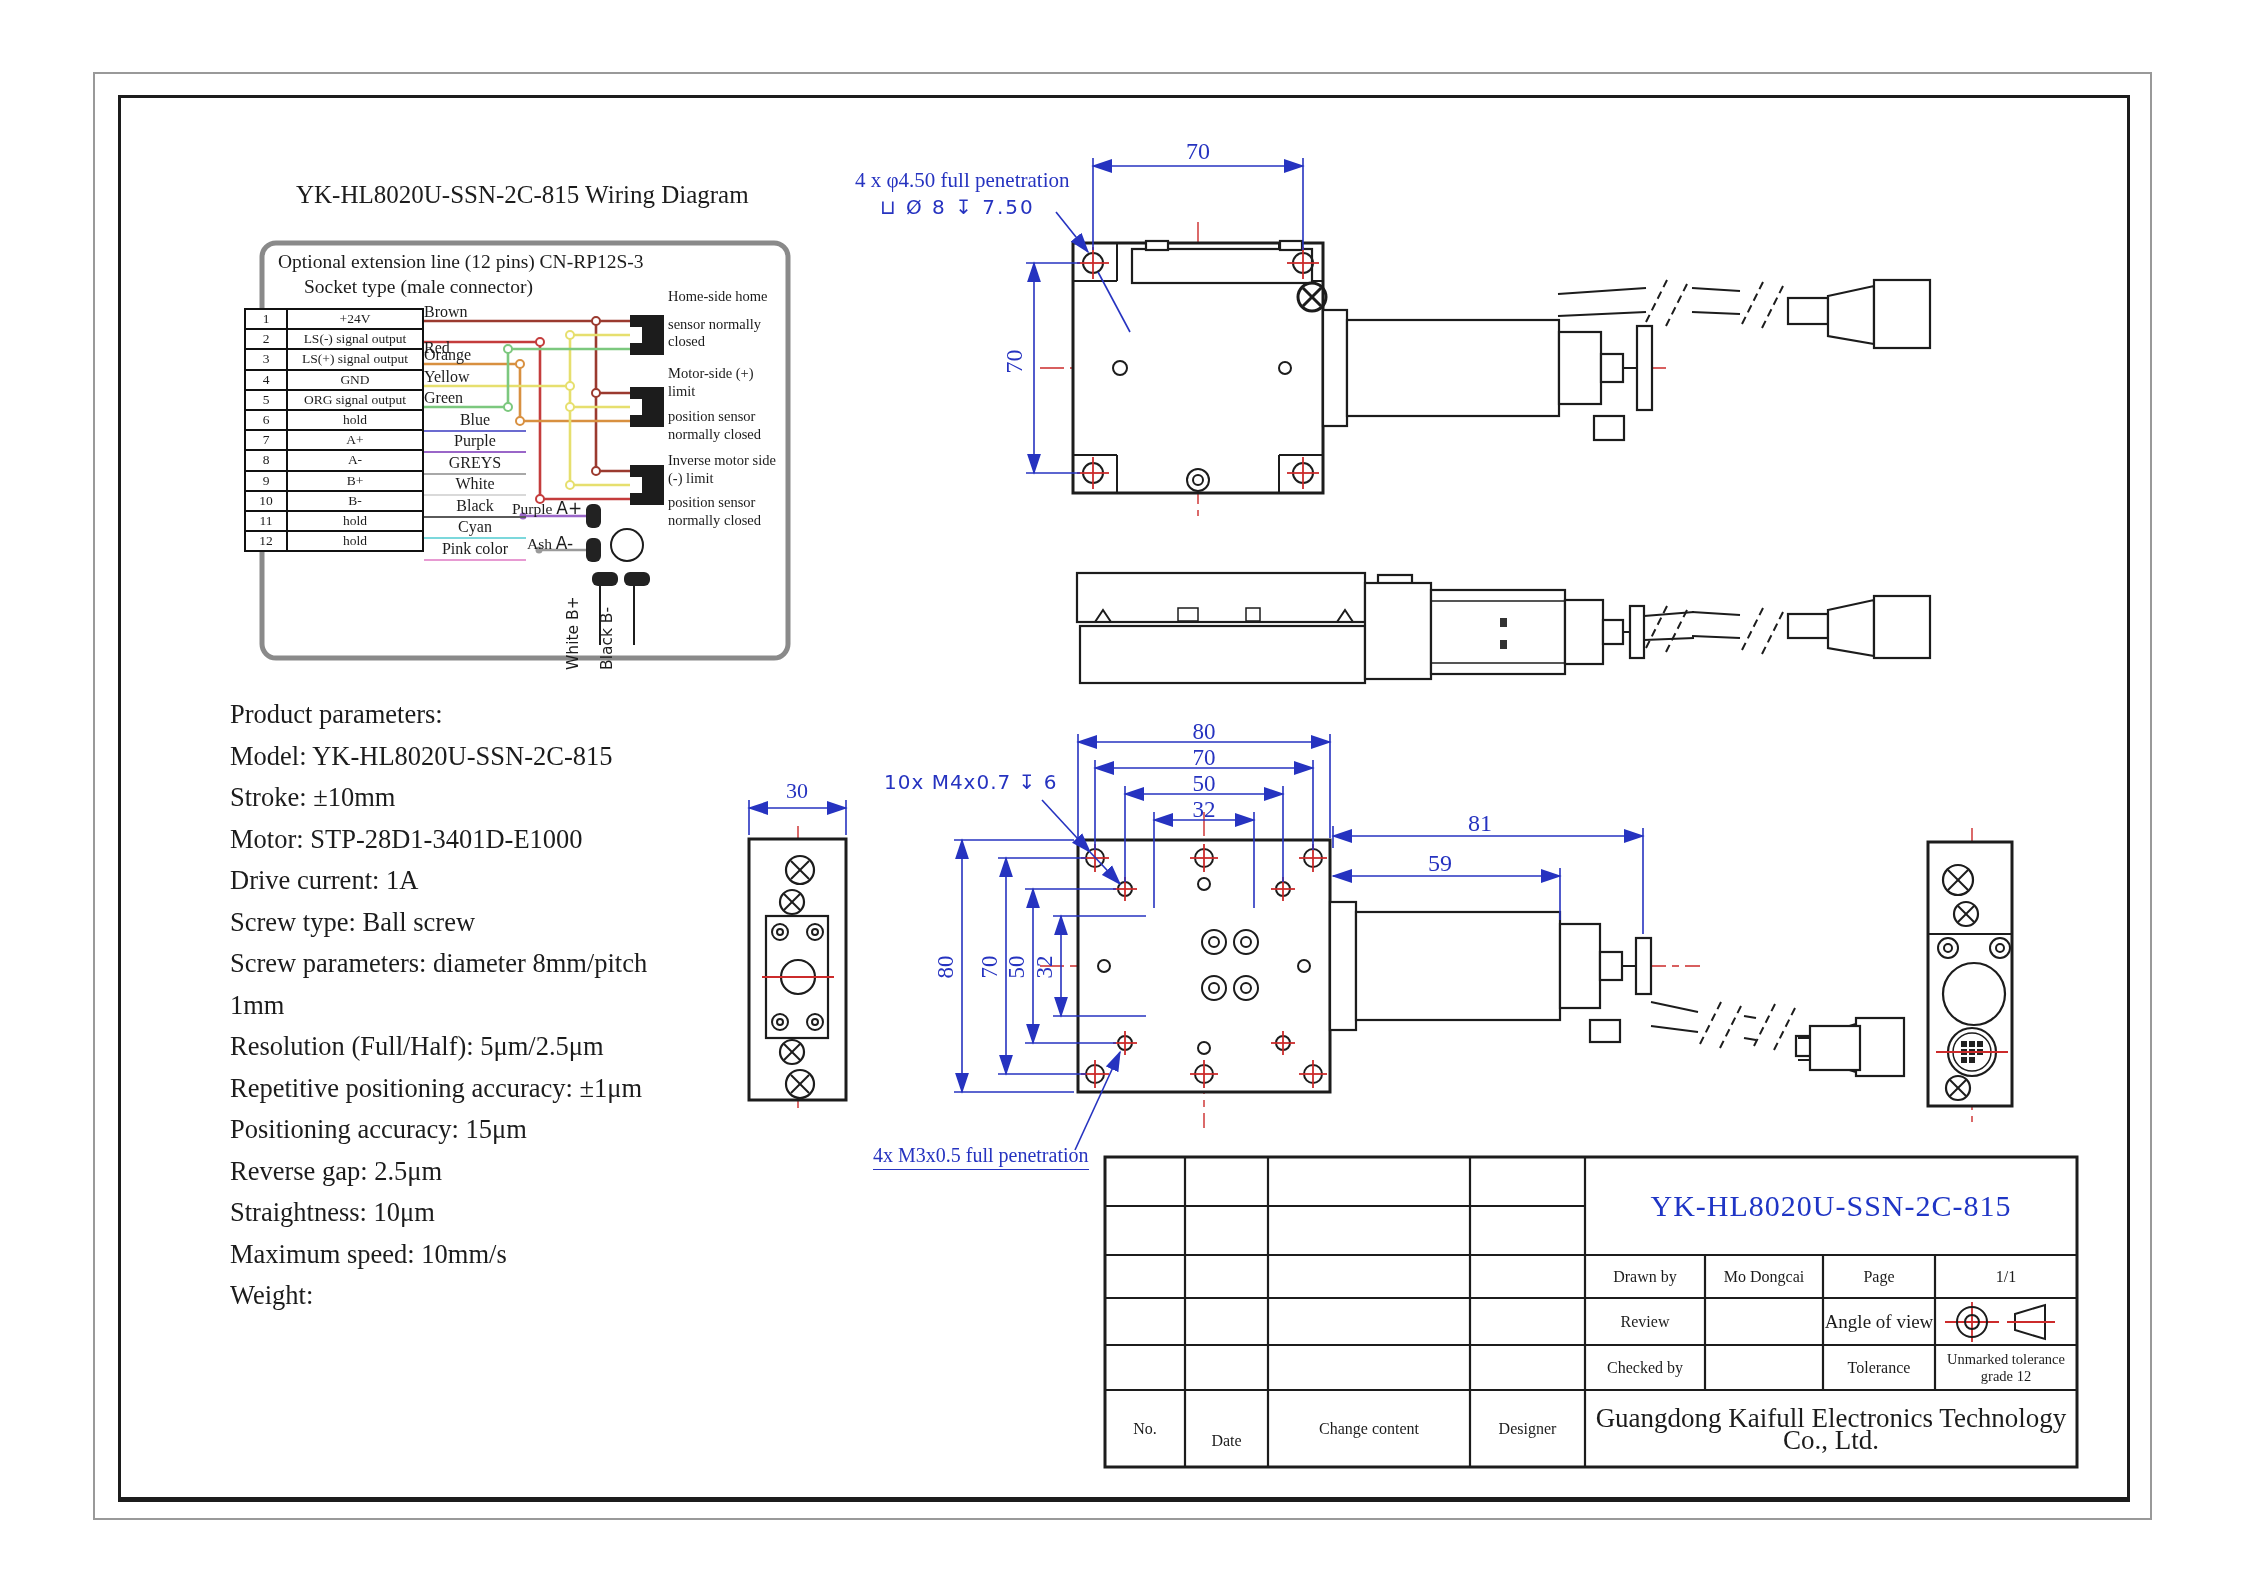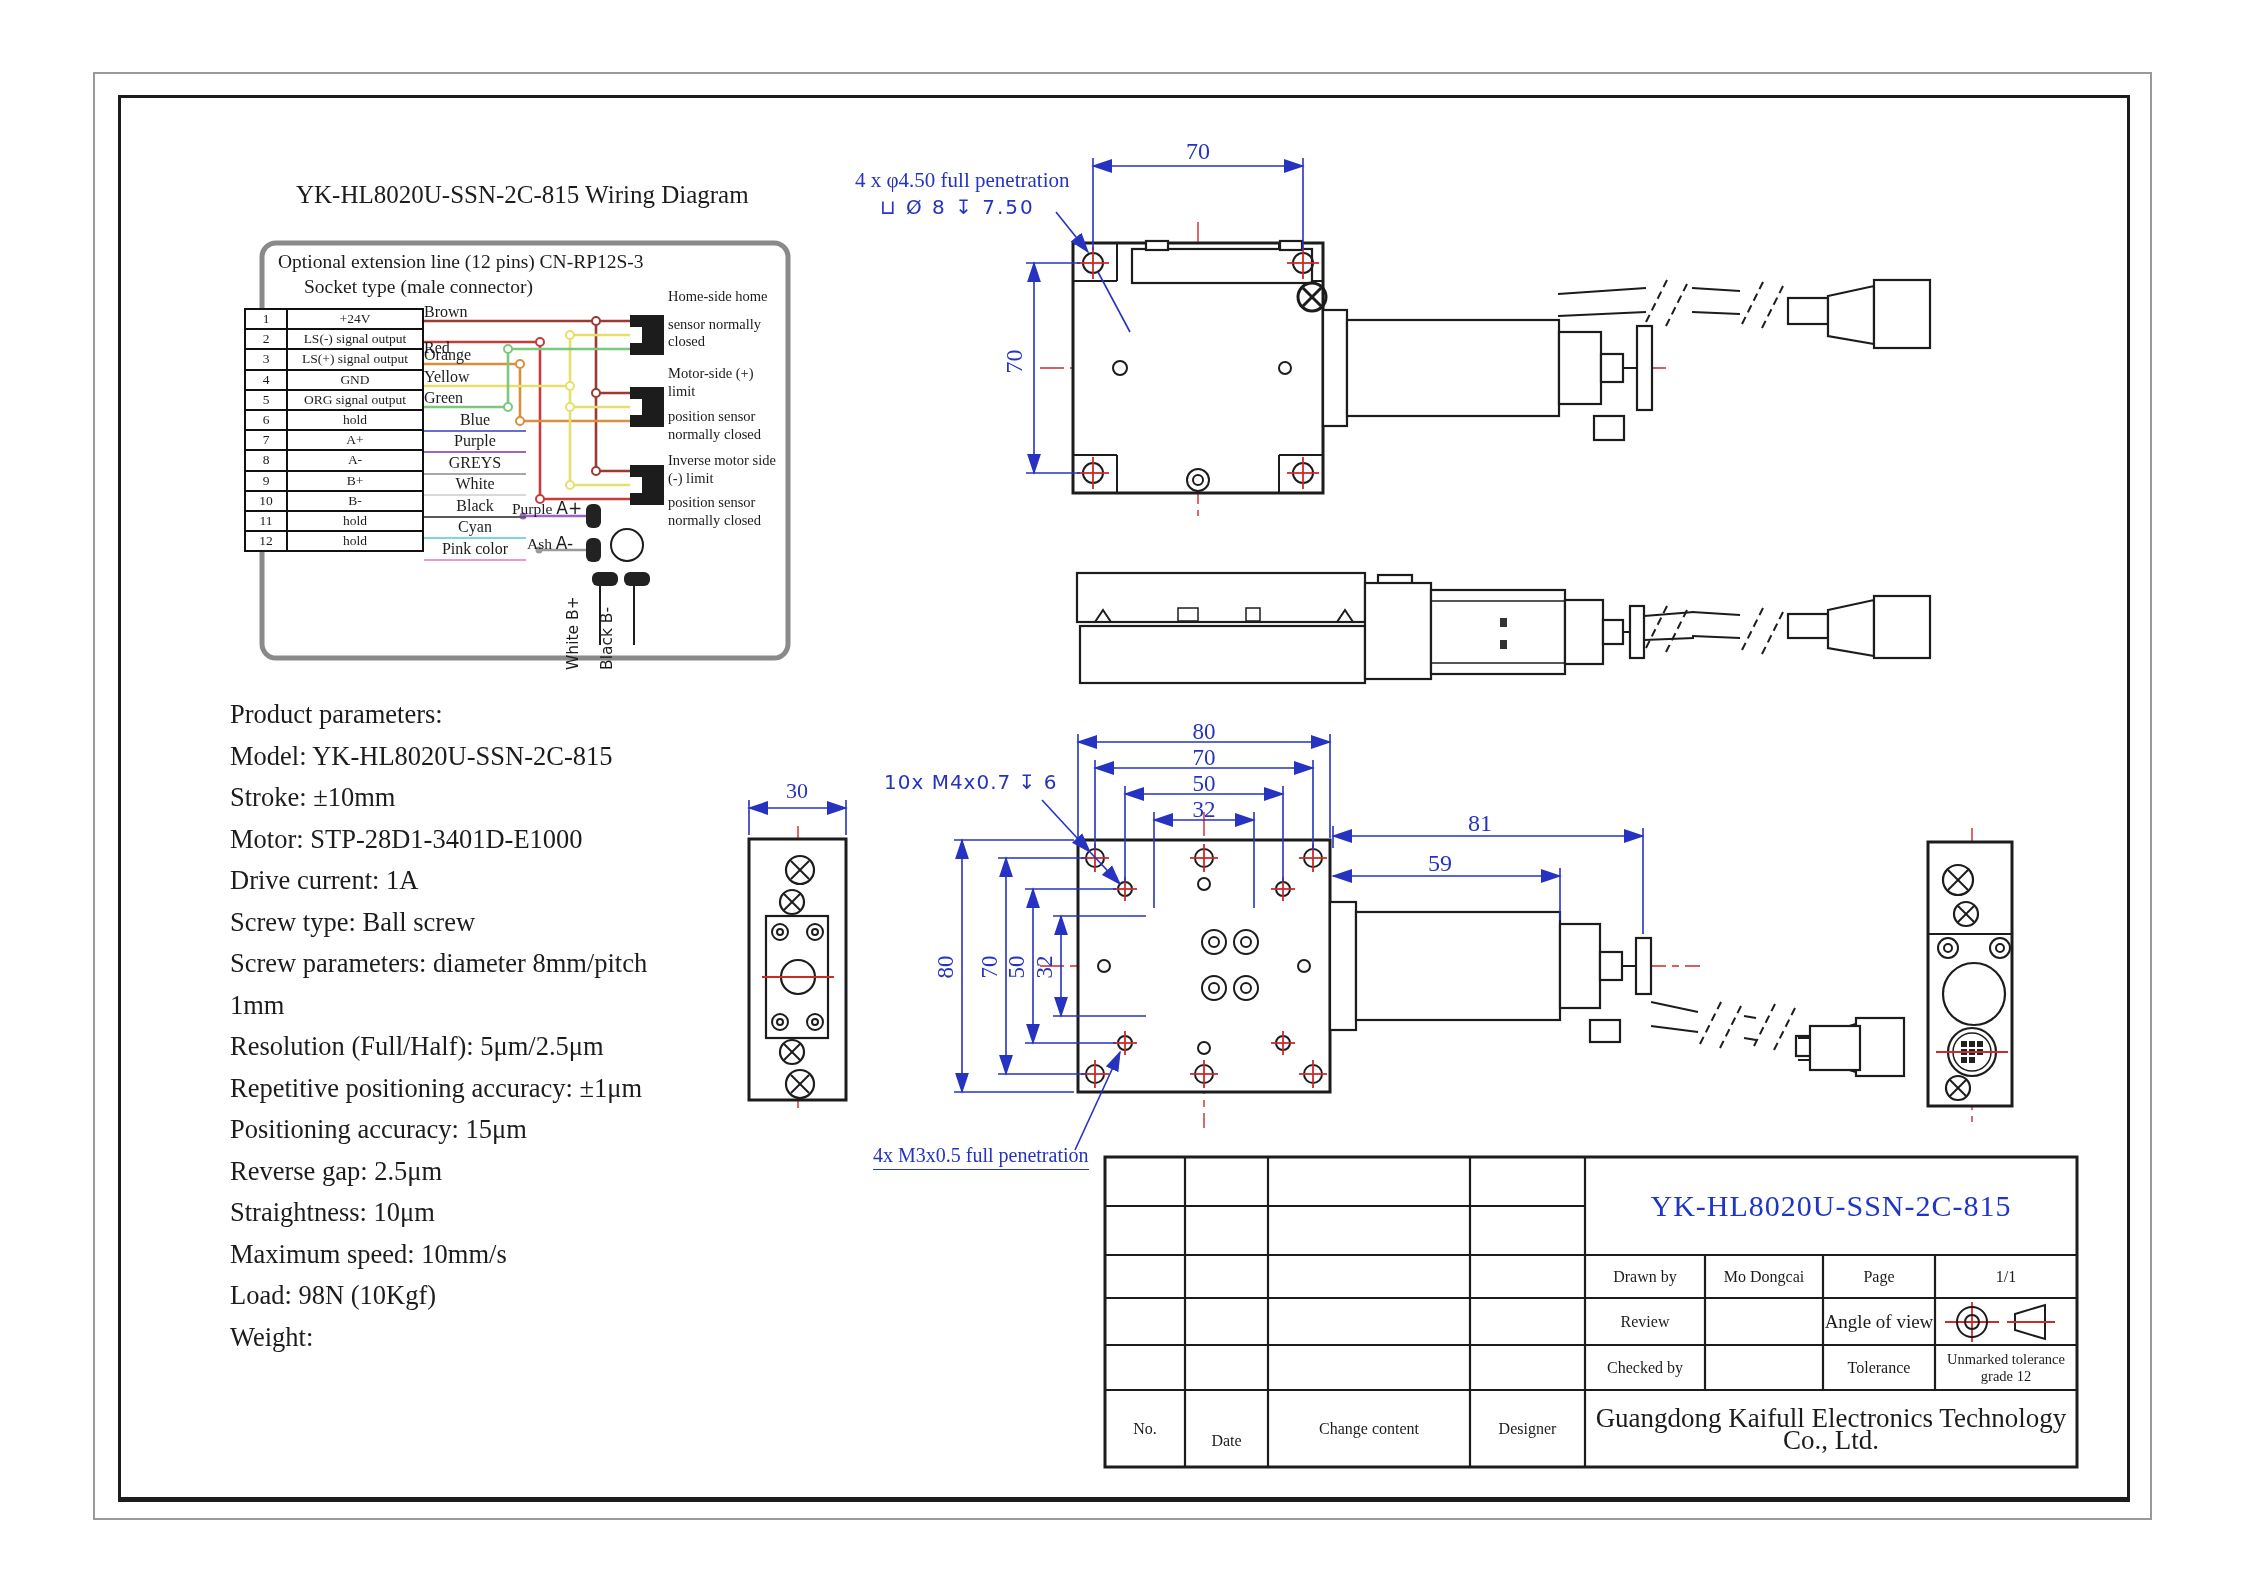--- a/index.html
+++ b/index.html
@@ -545,21 +545,20 @@
     <div>Drive current: 1A</div>
     <div>Screw type: Ball screw</div>
     <div>Screw parameters: diameter 8mm/pitch</div>
     <div>1mm</div>
     <div>Resolution (Full/Half): 5μm/2.5μm</div>
     <div>Repetitive positioning accuracy: ±1μm</div>
     <div>Positioning accuracy: 15μm</div>
     <div>Reverse gap: 2.5μm</div>
     <div>Straightness: 10μm</div>
     <div>Maximum speed: 10mm/s</div>
-    <div>Load: 98N (10Kgf)</div>
     <div>Weight:</div>
   </div>
 
   <div class="annot serif" style="left:855px;top:168px;">4 x φ4.50 full penetration</div>
   <div class="annot" style="left:880px;top:195px;letter-spacing:2px;">⊔ Ø 8  ↧ 7.50</div>
   <div class="dimlab" style="left:1183px;top:138px;width:30px;font-size:24px;">70</div>
   <div class="dimlab vdim" style="left:999px;top:348px;width:30px;font-size:24px;">70</div>
 
   <div class="annot" style="left:884px;top:770px;letter-spacing:1px;">10x M4x0.7 ↧ 6</div>
   <div class="dimlab" style="left:1189px;top:719px;width:30px;">80</div>

